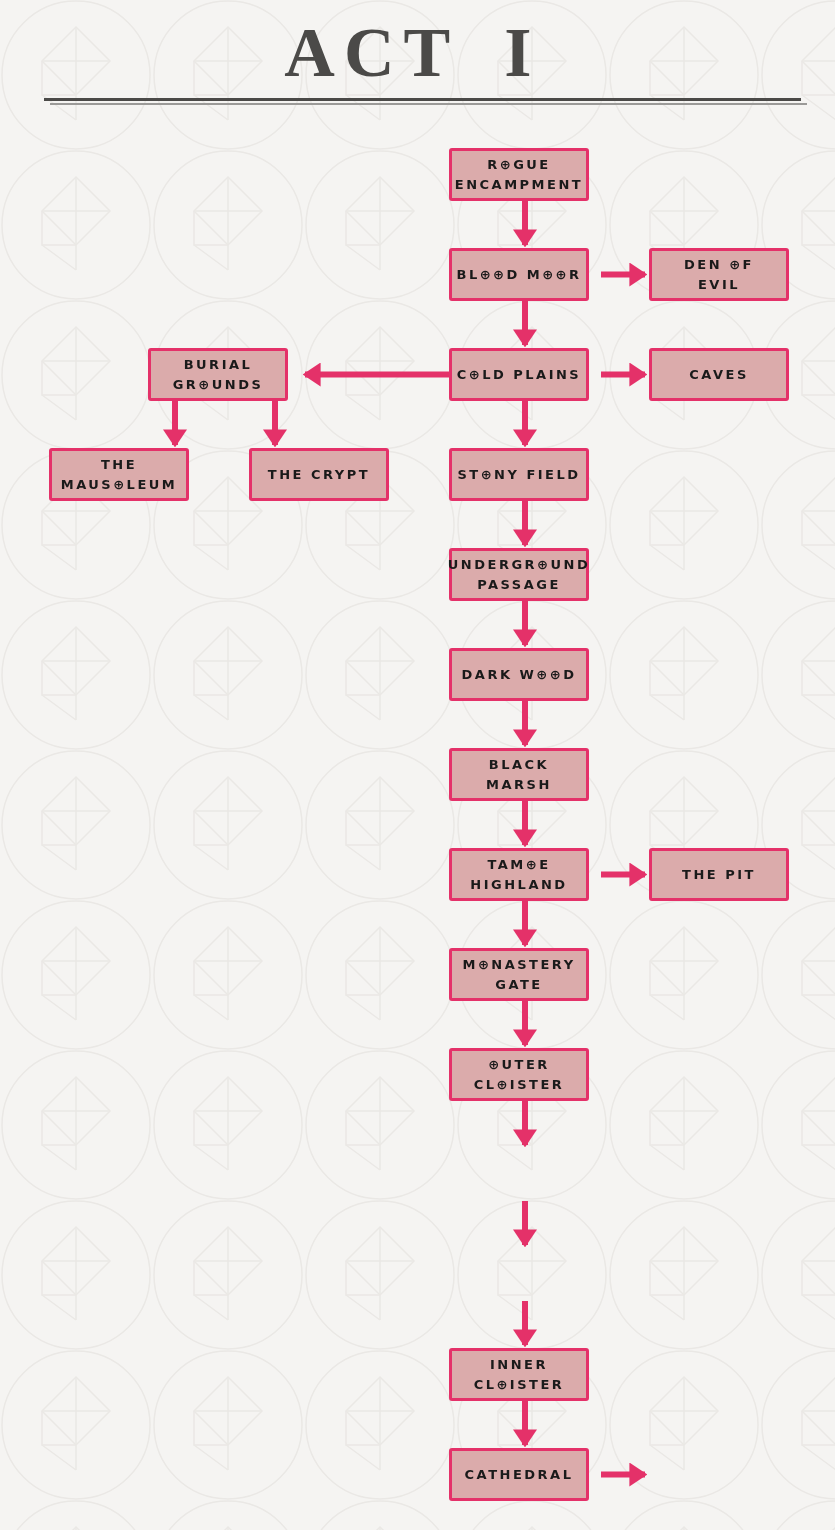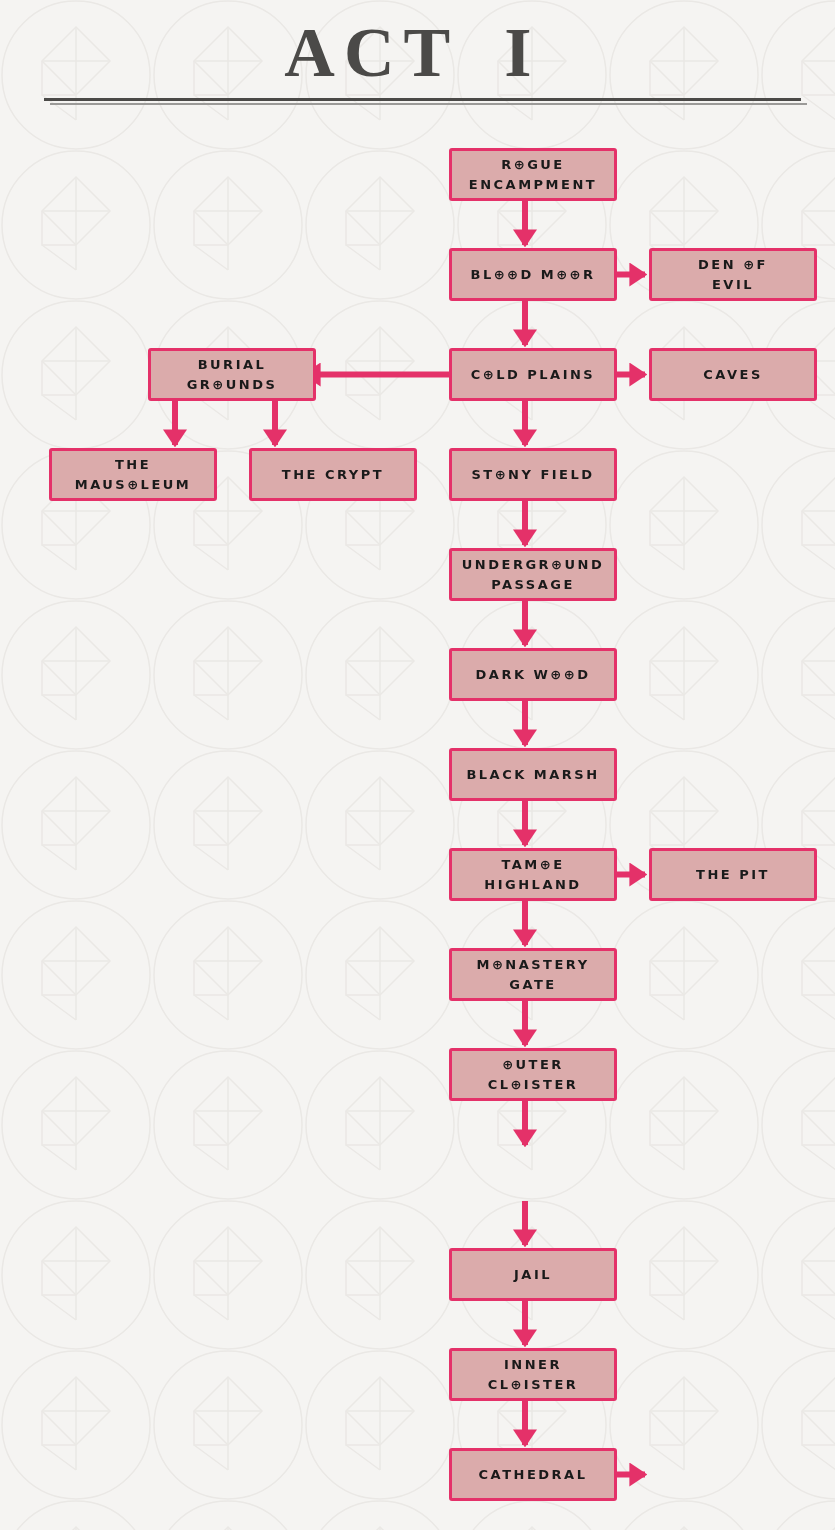--- a/index.html
+++ b/index.html
@@ -6,21 +6,21 @@
   html,body{margin:0;padding:0;background:#f5f4f2;}
   .page{position:relative;width:835px;height:1530px;background:#f5f4f2;overflow:hidden;
         font-family:"DejaVu Sans",sans-serif;}
   .bg-svg{position:absolute;left:0;top:0;}
   .edges-svg{position:absolute;left:0;top:0;}
   .page-title{position:absolute;top:18px;left:0;width:825px;text-align:center;
       font-family:"Liberation Serif",serif;font-weight:700;font-size:70px;line-height:1;
       letter-spacing:0.13em;word-spacing:0.28em;color:#4b4a48;}
   .rule-dark{position:absolute;left:44px;top:98px;width:757px;height:2.5px;background:#4b4a48;}
   .rule-light{position:absolute;left:50px;top:103px;width:757px;height:1.5px;background:#9b9a98;}
-  .node{position:absolute;box-sizing:border-box;width:168px;height:53px;
+  .node{position:absolute;box-sizing:border-box;width:140px;height:53px;
       background:#dbabab;border:3.5px solid #e43169;border-radius:3px;
       display:flex;align-items:center;justify-content:center;text-align:center;
       font-weight:700;font-size:13px;line-height:1.5;letter-spacing:2.5px;
       color:#1a1a1a;white-space:pre-line;padding:0 2px;}
   .pos-rogue{left:449px;top:148px}
   .pos-blood{left:449px;top:248px}
   .pos-den{left:649px;top:248px}
   .pos-cold{left:449px;top:348px}
   .pos-caves{left:649px;top:348px}
   .pos-burial{left:148px;top:348px}
@@ -112,18 +112,17 @@
 PASSAGE</div>
   <div class="node pos-darkwood">DARK W⊕⊕D</div>
   <div class="node pos-blackmarsh">BLACK MARSH</div>
   <div class="node pos-pit">THE PIT</div>
   <div class="node pos-tamoe">TAM⊕E
 HIGHLAND</div>
   <div class="node pos-monastery">M⊕NASTERY
 GATE</div>
   <div class="node pos-outer">⊕UTER
 CL⊕ISTER</div>
-  <div class="node pos-jail">JAIL</div>
   <div class="node pos-inner">INNER
 CL⊕ISTER</div>
   <div class="node pos-cathedral">CATHEDRAL</div>
 
 </div>
 
 </body></html>

